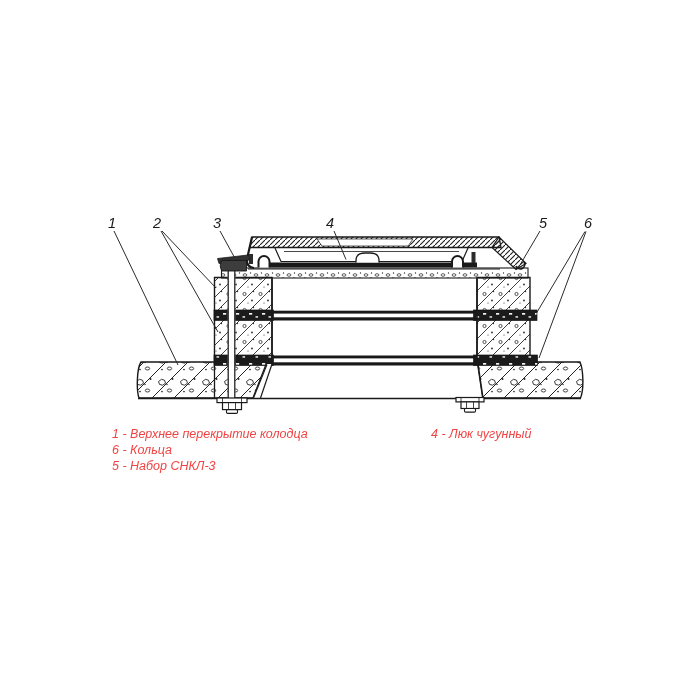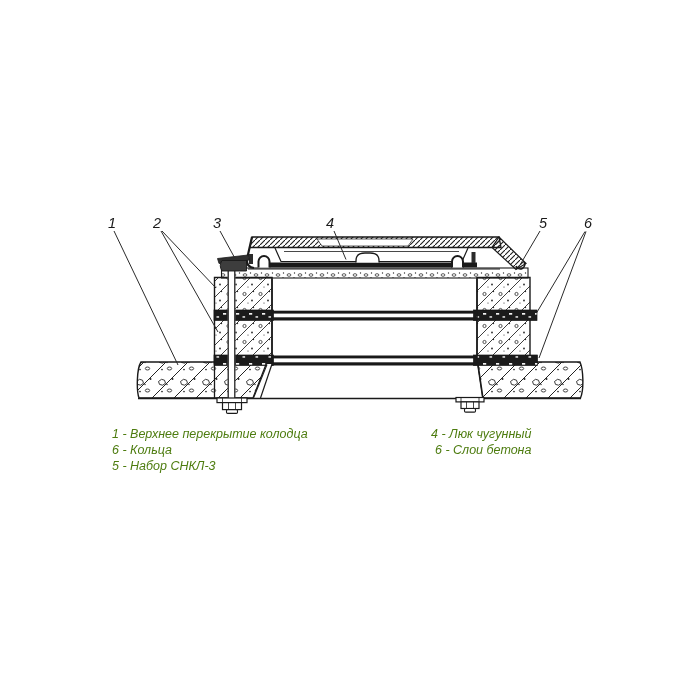--- a/index.html
+++ b/index.html
@@ -3,21 +3,21 @@
 <meta charset="utf-8">
 <style>
   html,body{margin:0;padding:0;background:#fff;}
   .canvas{position:relative;width:700px;height:700px;background:#fff;overflow:hidden;
           font-family:"Liberation Sans",sans-serif;}
   .drawing{position:absolute;left:0;top:0;}
   .legend{position:absolute;top:426px;left:0;width:700px;color:#222;}
   .legend-col{position:absolute;top:0;}
   .legend-col.left{left:112px;}
   .legend-col.right{left:431px;text-align:right;}
-  .legend-row{font-size:12.5px;font-style:italic;line-height:16px;white-space:nowrap;color:#4d7c0f;}
+  .legend-row{font-size:12.5px;font-style:italic;line-height:16px;white-space:nowrap;color:#ef4444;}
   svg text.callout{font-family:"Liberation Sans",sans-serif;font-style:italic;
                    font-size:14.5px;fill:#1a1a1a;}
 </style>
 </head>
 <body>
 
 <div class="canvas">
 
   <svg class="drawing" width="700" height="700" viewBox="0 0 700 700">
     <defs>
@@ -173,17 +173,16 @@
   </svg>
 
   <div class="legend">
     <div class="legend-col left">
       <div class="legend-row">1 - Верхнее перекрытие колодца</div>
       <div class="legend-row">6 - Кольца</div>
       <div class="legend-row">5 - Набор СНКЛ-3</div>
     </div>
     <div class="legend-col right">
       <div class="legend-row">4 - Люк чугунный</div>
-      <div class="legend-row">6 - Слои бетона</div>
     </div>
   </div>
 
 </div>
 
 </body></html>

